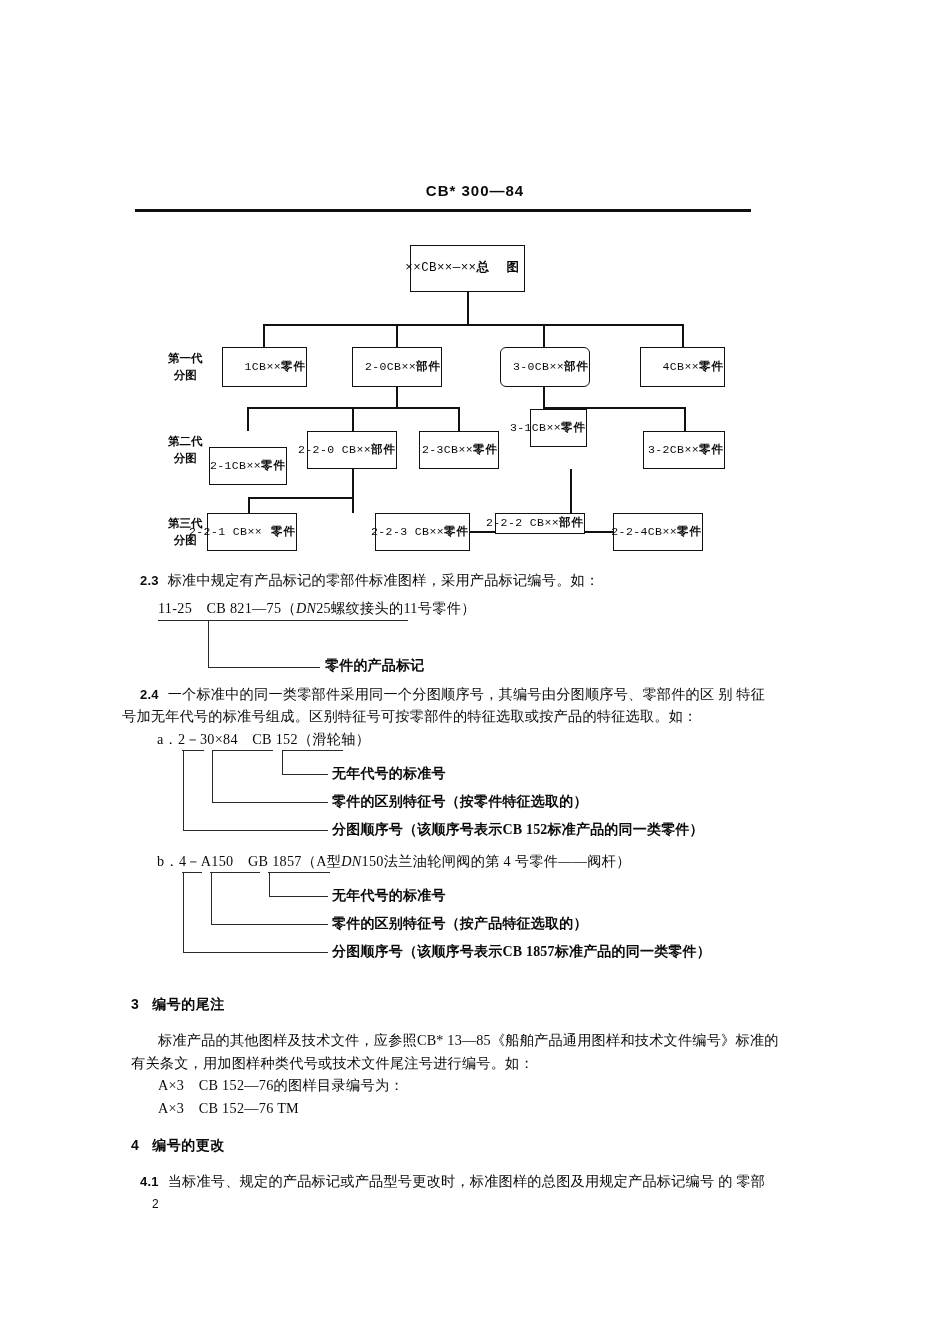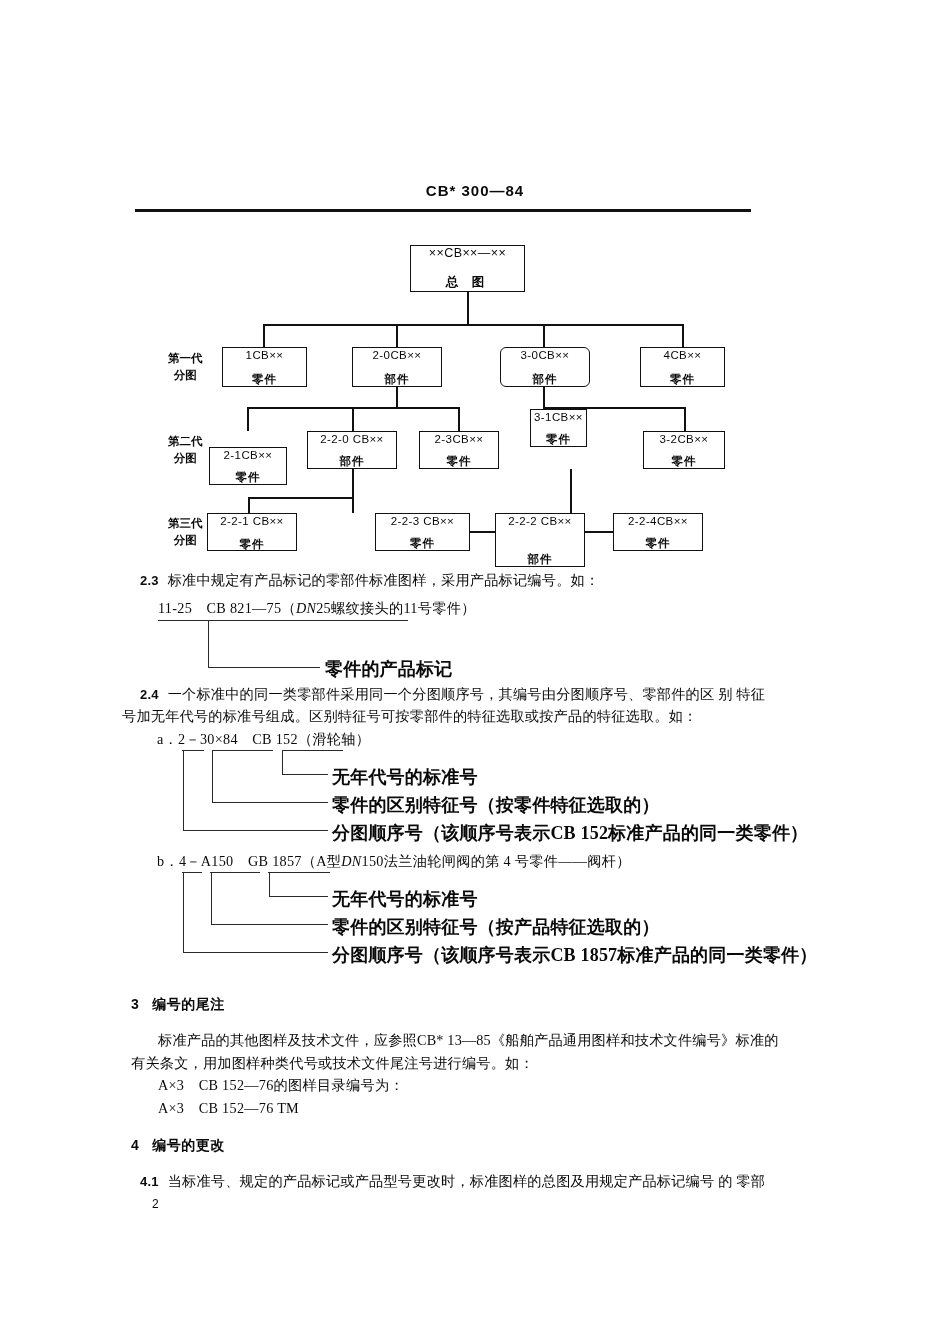--- a/index.html
+++ b/index.html
@@ -41,24 +41,24 @@
   }
 
   
   .diagram { position: absolute; left: 0; top: 0; width: 950px; height: 1343px; }
   .node {
     position: absolute;
     border: 1.6px solid #111;
     background: #fff;
     box-sizing: border-box;
     text-align: center;
-    font-family: Liberation Sans, sans-serif;
+    font-family: Liberation Mono, monospace;
     display: flex;
-    flex-direction: column;
-    justify-content: space-between;
+    flex-direction: row;
+    justify-content: flex-end;
     align-items: center;
     line-height: 1.25;
   }
   .node .l1 { font-size: 11.5px; letter-spacing: .4px; white-space: nowrap; }
   .node .l2 { font-size: 11.5px; font-weight: bold; letter-spacing: 1px; white-space: nowrap; }
   .node.top .l1 { font-size: 12.5px; }
   .node.top .l2 { font-size: 12.5px; letter-spacing: 5px; }
 
   .genlabel {
     position: absolute;
@@ -102,21 +102,21 @@
     position: absolute;
     font-family: "Liberation Serif", "DejaVu Serif", serif;
     font-size: 14.2px;
     letter-spacing: .3px;
     white-space: nowrap;
   }
   .ital { font-style: italic; }
   .lbl {
     position: absolute;
     font-family: "Liberation Serif", "DejaVu Serif", serif;
-    font-size: 18px;
+    font-size: 14px;
     font-weight: bold;
     letter-spacing: .2px;
     white-space: nowrap;
   }
   .lead { position: absolute; background: #2a2a2a; }
   .lead.v { width: 1.2px; }
   .lead.h { height: 1.2px; }
   .underline { position: absolute; height: 1.2px; background: #2a2a2a; }
   .pageno {
     position: absolute;
@@ -216,21 +216,21 @@
     <div class="ln h" style="left:248px; top:497px; width:105px;"></div>
 
     <div class="node" style="left:207px; top:513px; width:90px; height:38px;gap:9px;">
       <div class="l1">2-2-1 CB××</div>
       <div class="l2">零件</div>
     </div>
     <div class="node" style="left:375px; top:513px; width:95px; height:38px;">
       <div class="l1">2-2-3 CB××</div>
       <div class="l2">零件</div>
     </div>
-    <div class="node" style="left:495px; top:513px; width:90px; height:54px;">
+    <div class="node" style="left:495px; top:513px; width:90px; height:21px;">
       <div class="l1">2-2-2 CB××</div>
       <div class="l2">部件</div>
     </div>
     <div class="node" style="left:613px; top:513px; width:90px; height:38px;">
       <div class="l1">2-2-4CB××</div>
       <div class="l2">零件</div>
     </div>
 
     <div class="ln h" style="left:470px; top:531px; width:25px;"></div>
     <div class="ln h" style="left:585px; top:531px; width:28px;"></div>

